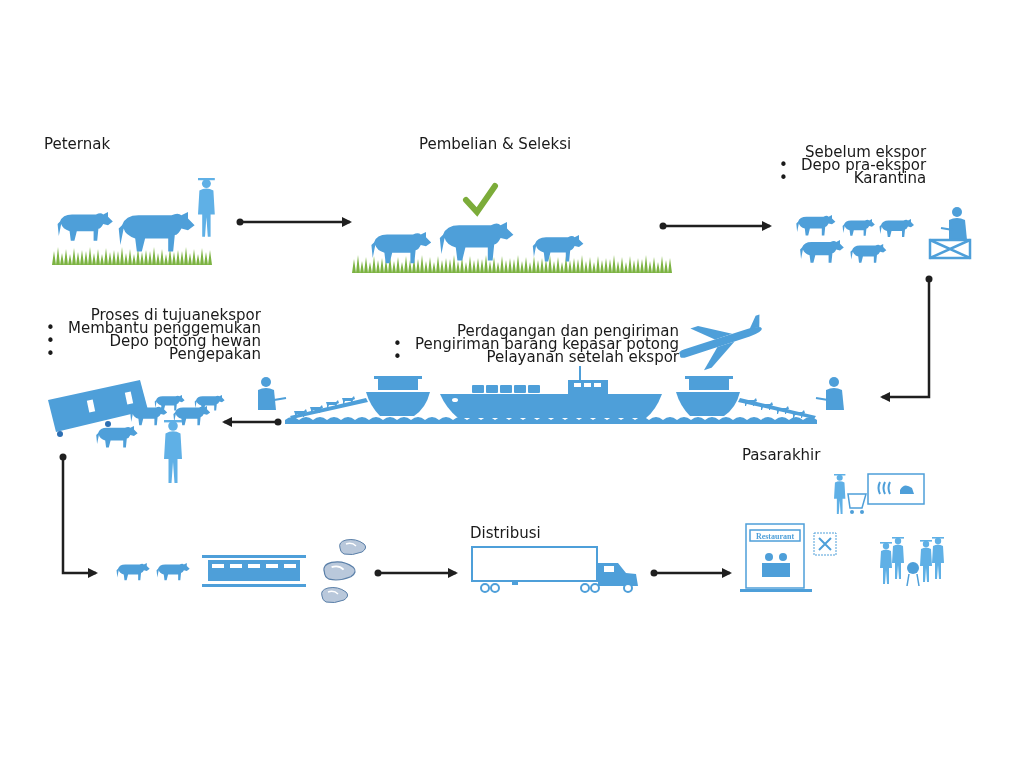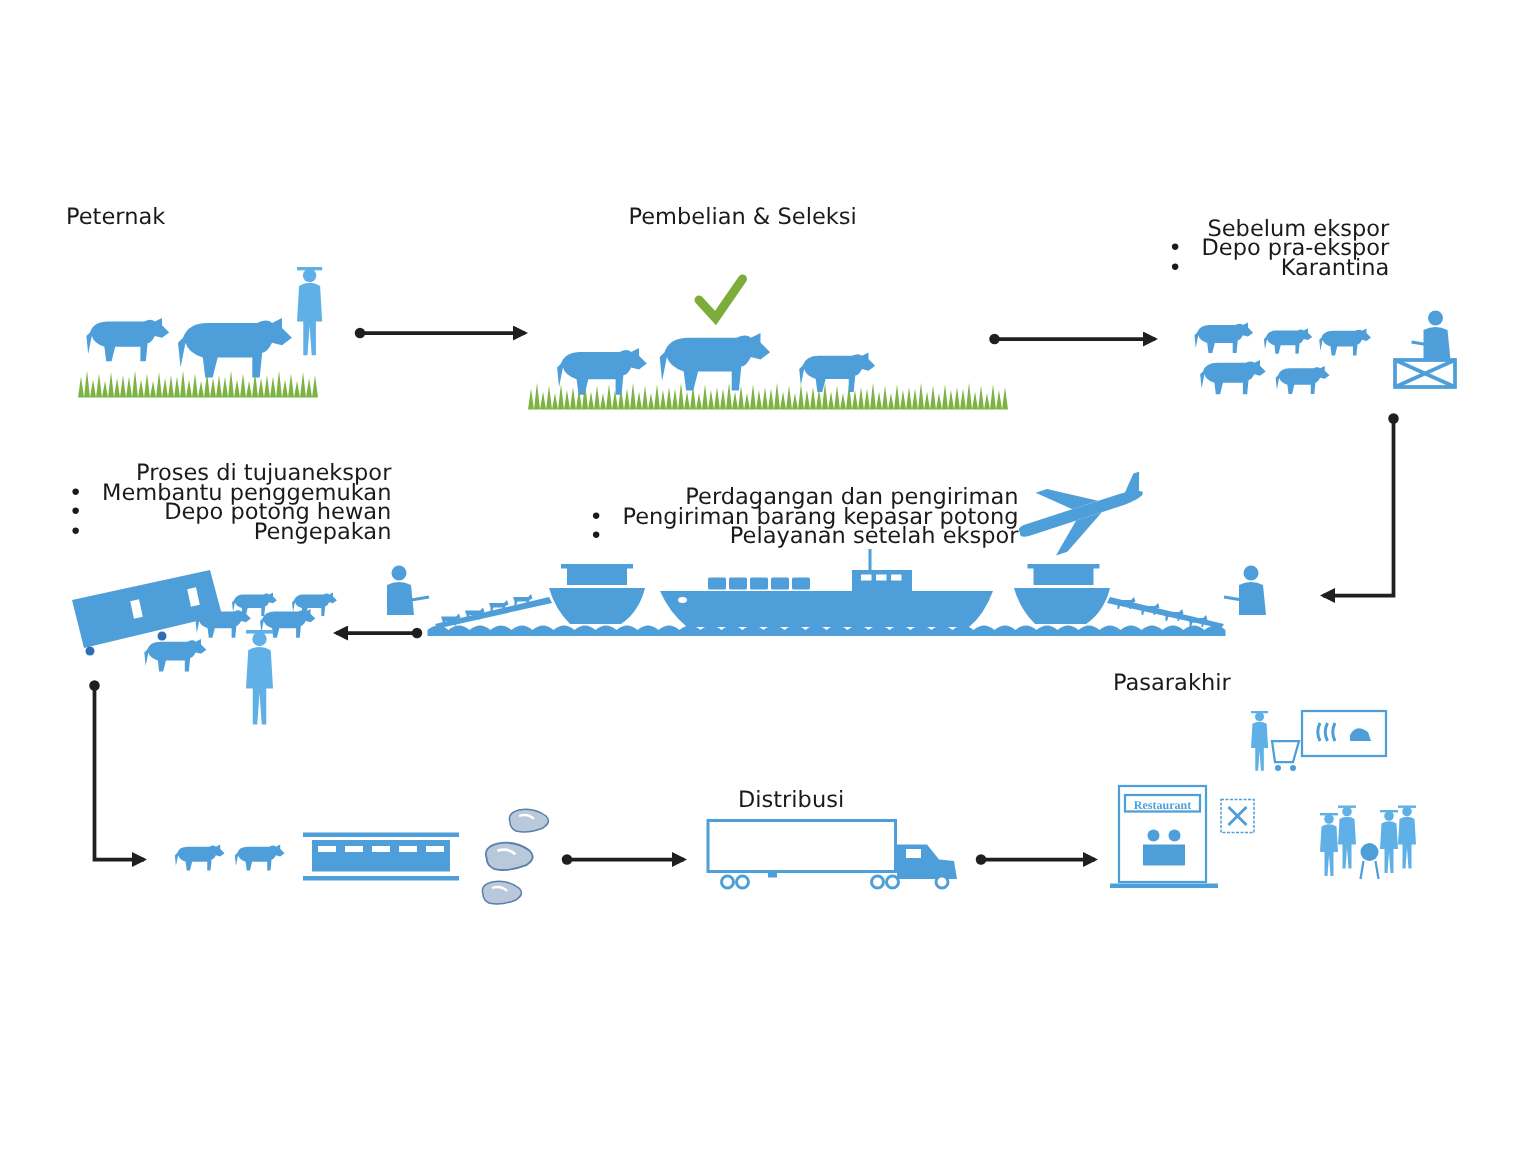--- a/index.html
+++ b/index.html
@@ -44,21 +44,21 @@
 
 <div class="label" style="left:44px; top:309px;">
   <span class="title">Proses di tujuanekspor</span>
   <ul>
     <li>Membantu penggemukan</li>
     <li class="ind">Depo potong hewan</li>
     <li class="ind">Pengepakan</li>
   </ul>
 </div>
 
-<div class="label" style="left:492px; top:527px;">
+<div class="label" style="left:470px; top:527px;">
   <span class="title">Distribusi</span>
 </div>
 
 <div class="label" style="left:722px; top:449px;margin-left:20px;">
   <span class="title">Pasarakhir</span>
 </div>
 
 <svg class="art" width="1024" height="768" viewBox="0 0 1024 768">
   <defs>
     <marker id="ah" markerWidth="10" markerHeight="10" refX="8" refY="5" orient="auto" markerUnits="userSpaceOnUse">

